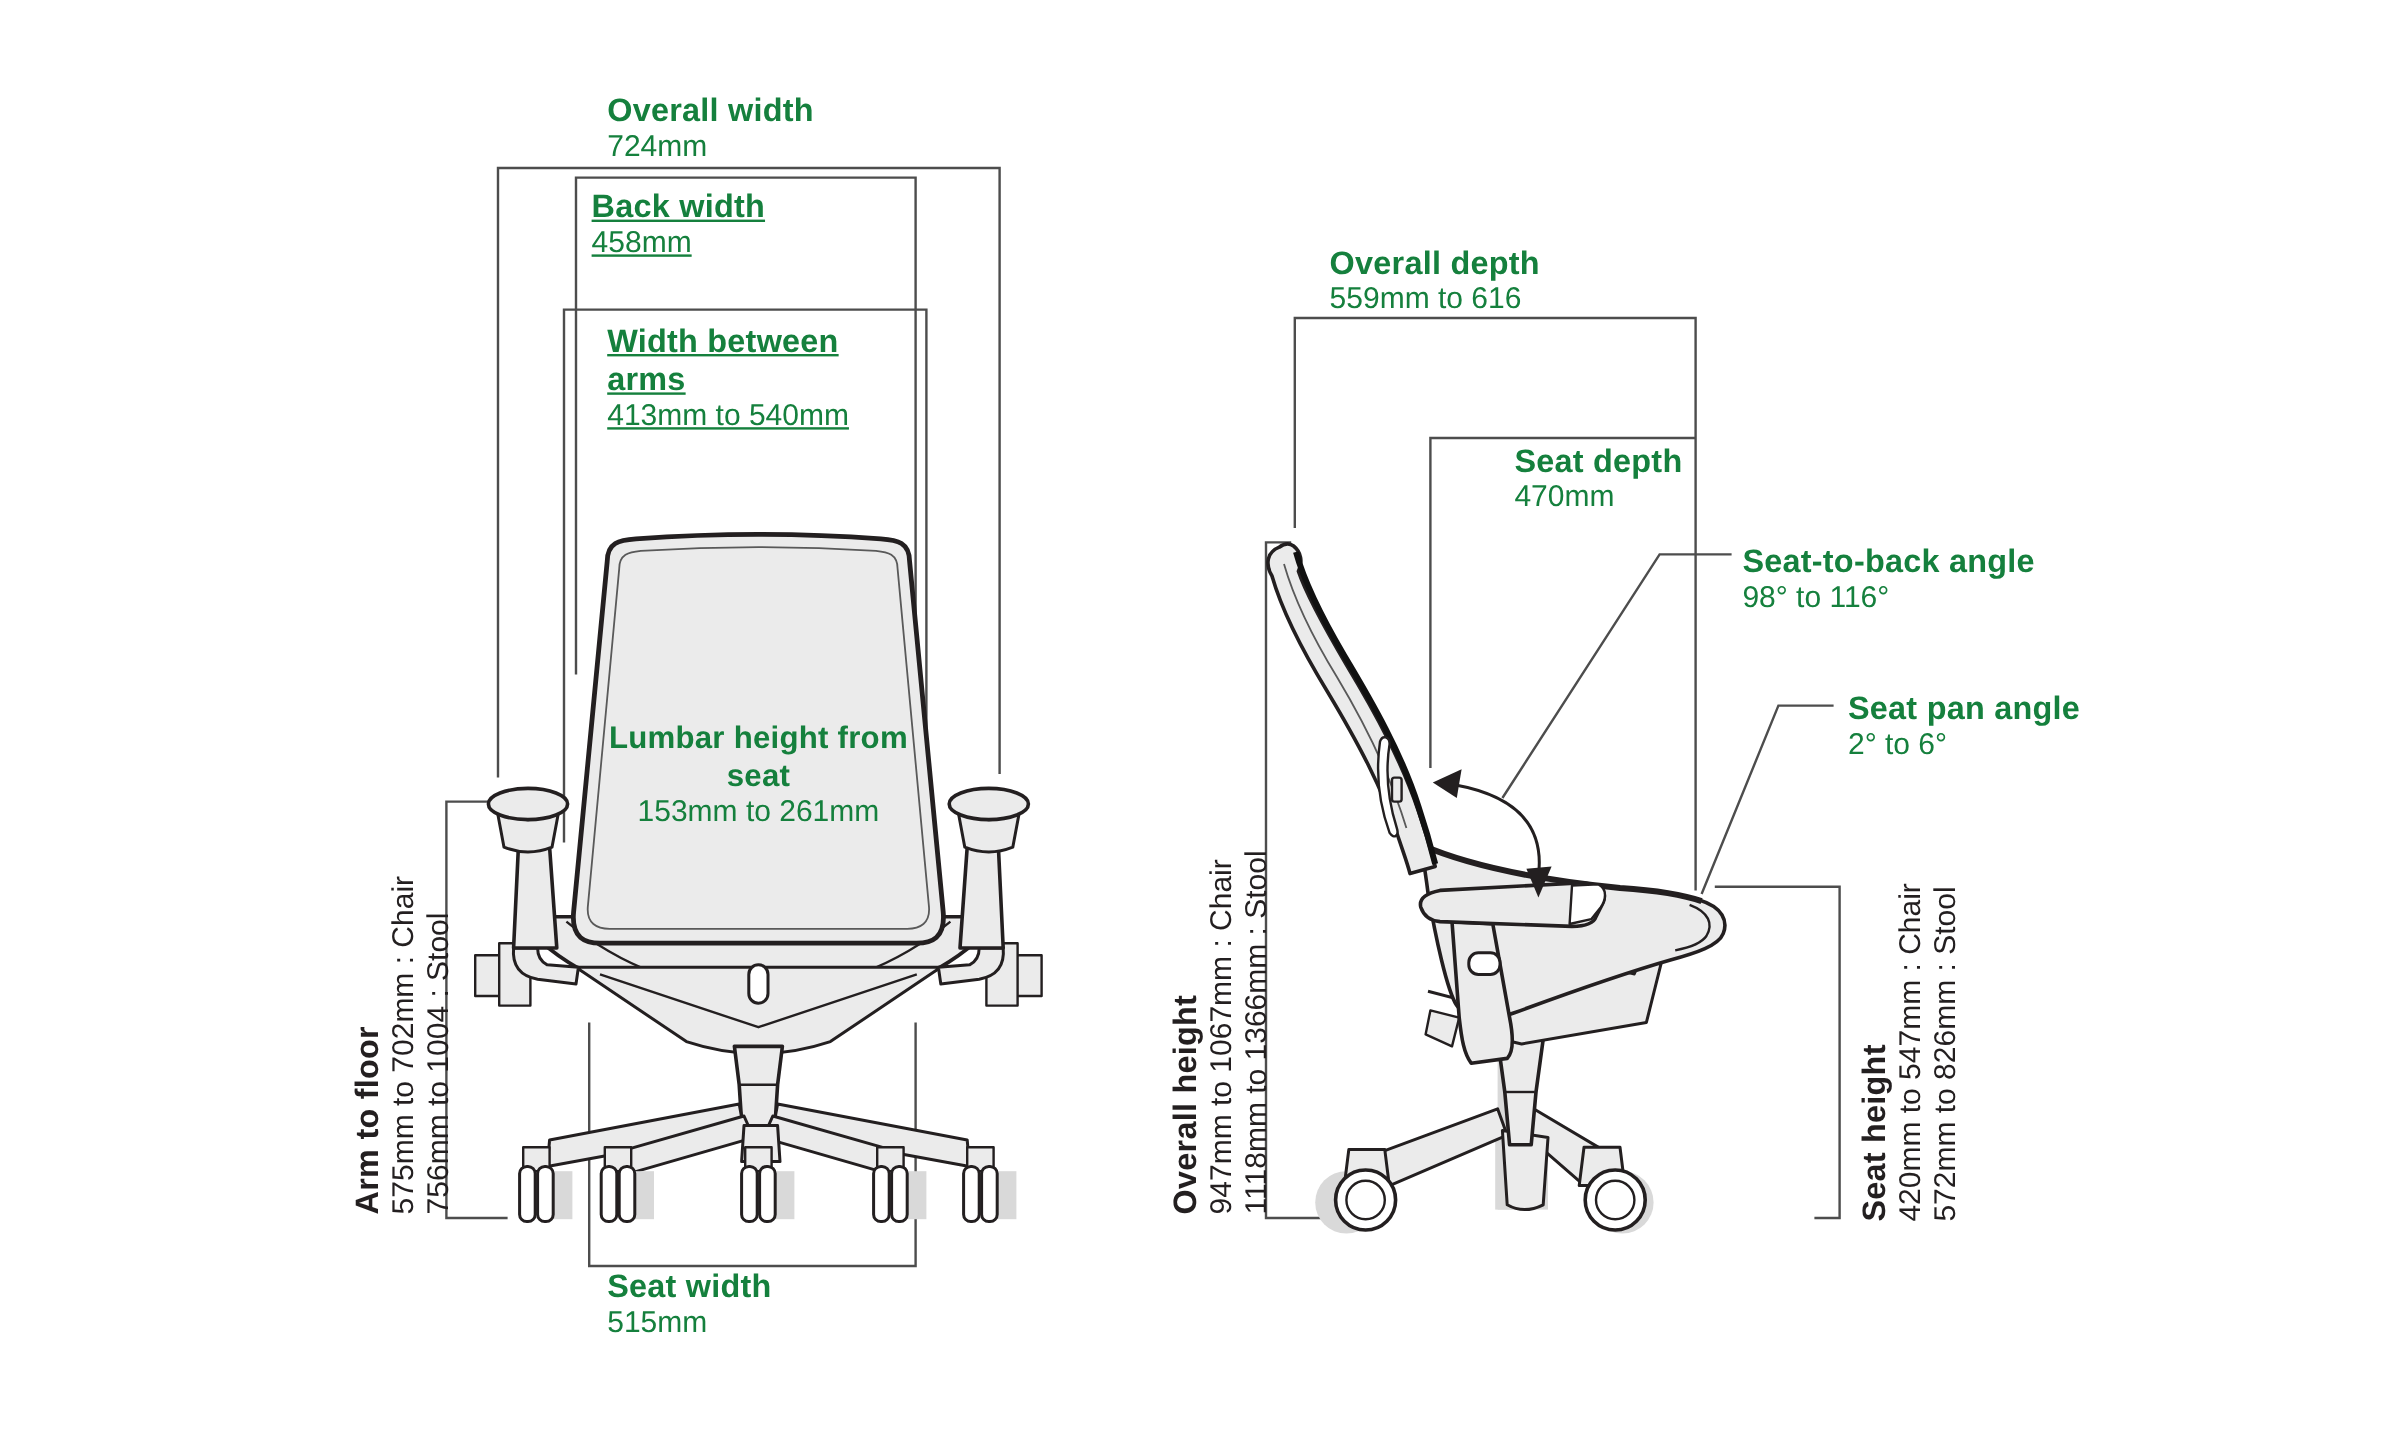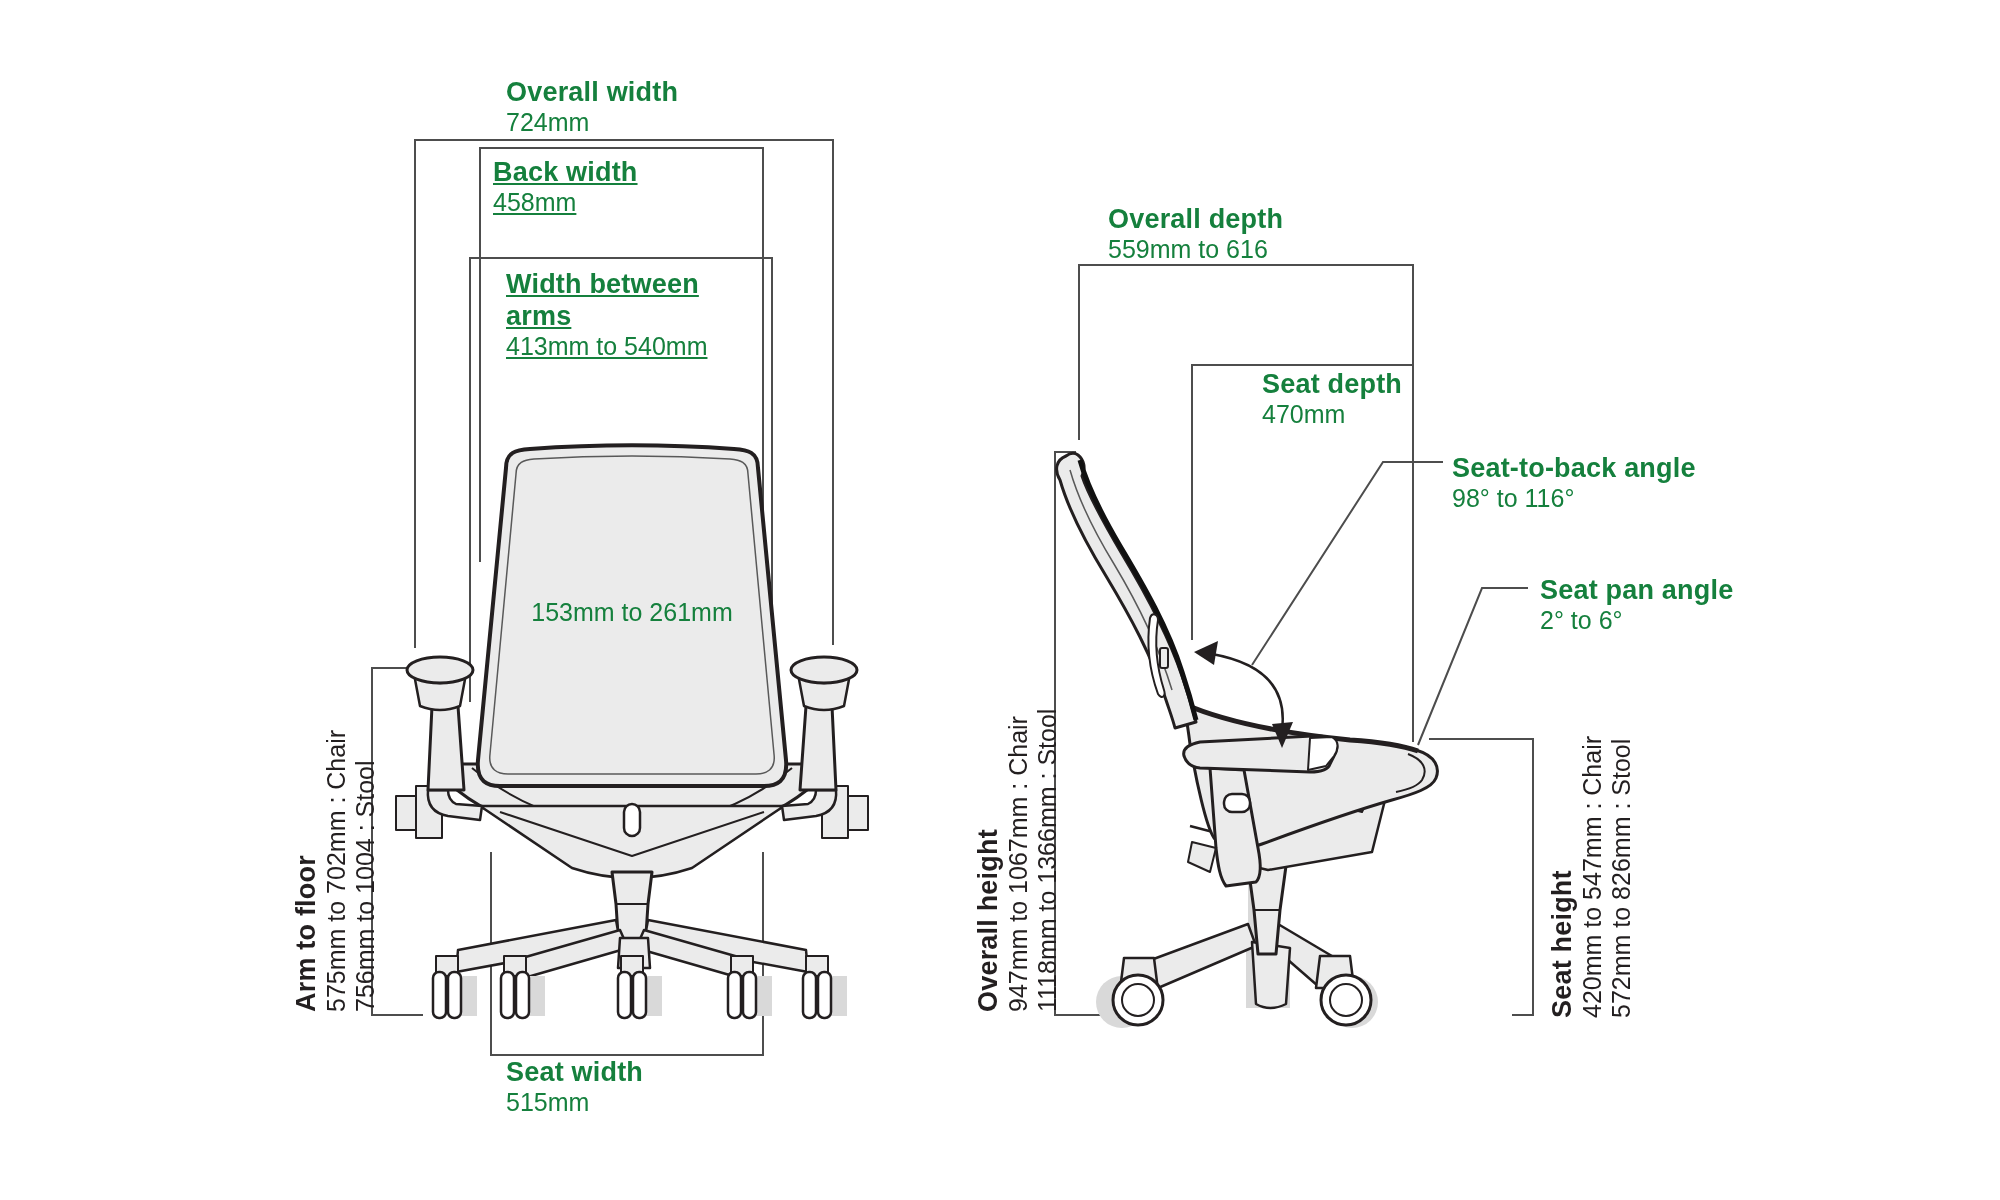--- a/index.html
+++ b/index.html
@@ -211,20 +211,21 @@
     <div class="t1">Back width</div>
     <div class="t2">458mm</div>
   </div>
 
   <div class="bl" style="left:506px;top:268px;width:250px;text-decoration:underline;">
     <div class="t1">Width between arms</div>
     <div class="t2">413mm to 540mm</div>
   </div>
 
   <div class="bl ctr" style="left:492px;top:598px;width:280px;">
+    <div class="t1" style="font-size:26px;">Lumbar height from seat</div>
     <div class="t2">153mm to 261mm</div>
   </div>
 
   <div class="bl" style="left:506px;top:1056px;">
     <div class="t1">Seat width</div>
     <div class="t2">515mm</div>
   </div>
 
   <div class="rot" style="left:290px;top:1012px;">
     <div class="t1">Arm to floor</div>

